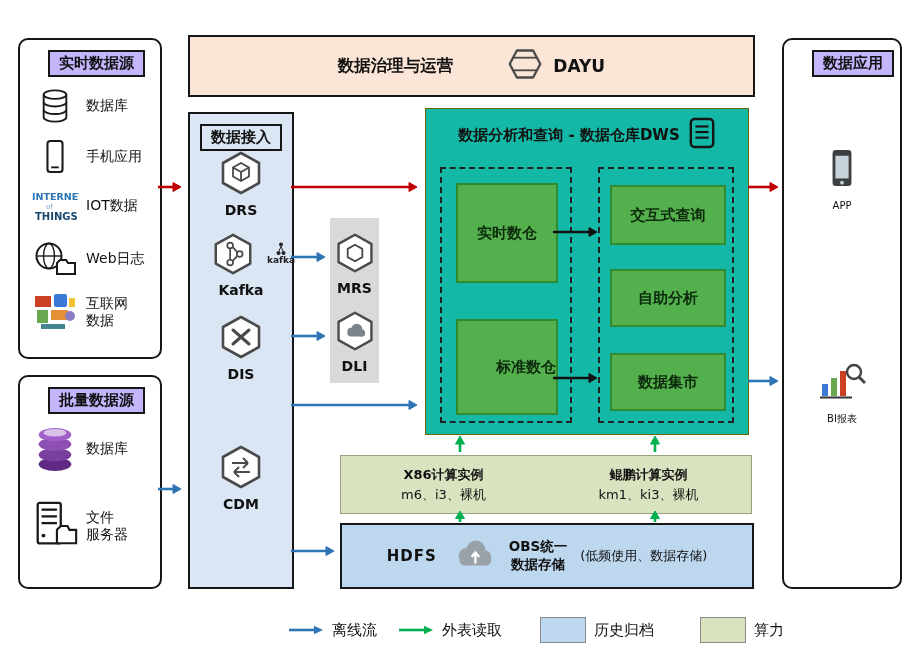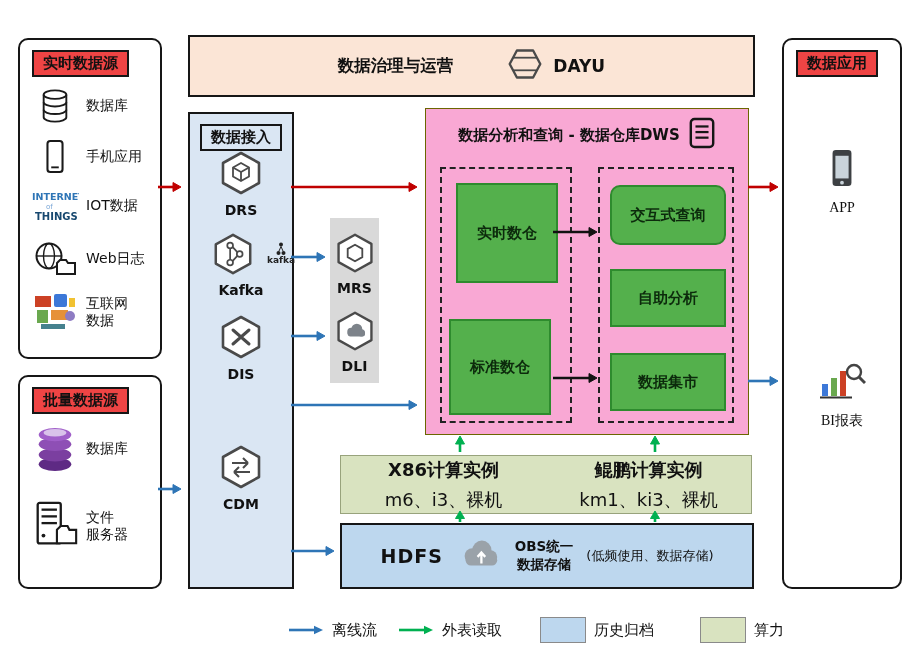--- a/index.html
+++ b/index.html
@@ -1,58 +1,58 @@
 <!DOCTYPE html>
 <html><head>
 <meta charset="utf-8">
 <style>
   html,body{margin:0;padding:0;background:#fff;}
   .canvas{position:relative;width:914px;height:651px;background:#fff;overflow:hidden;
           font-family:"DejaVu Sans","Liberation Sans",sans-serif;color:#111;}
   .box{position:absolute;background:#fff;border:2px solid #161616;border-radius:10px;}
-  .chip{position:absolute;top:10px;left:12px;border:2px solid #161616;padding:2px 9px;
-        font-weight:700;font-size:15px;background:#ef4444;white-space:nowrap;}
+  .chip{position:absolute;top:10px;left:28px;border:2px solid #161616;padding:2px 9px;
+        font-weight:700;font-size:15px;background:#c4b5fd;white-space:nowrap;}
   .row{position:absolute;left:10px;right:4px;display:flex;align-items:center;gap:6px;}
   .row .ic{width:50px;display:flex;justify-content:center;flex:0 0 auto;}
   .row .lbl{font-size:14px;line-height:1.25;}
   .prewrap{white-space:pre-line;}
   
   .ing{position:absolute;left:188px;top:112px;width:102px;height:473px;background:#dae6f3;border:2px solid #161616;}
   .svc{position:absolute;left:0;width:100%;display:flex;flex-direction:column;align-items:center;justify-content:center;}
   .svc .name{font-weight:700;font-size:14px;margin-top:2px;}
   .kafka-wrap{position:relative;}
   .kafka-badge{position:absolute;left:40px;top:10px;display:flex;flex-direction:column;align-items:center;
                font-size:9px;font-weight:700;color:#222;line-height:1;}
   
   .proc{position:absolute;left:330px;top:218px;width:49px;height:165px;background:#d9d9d9;}
   
   .gov{position:absolute;left:188px;top:35px;width:563px;height:58px;background:#fbe5d6;border:2px solid #161616;
        display:flex;align-items:center;justify-content:center;gap:52px;}
   .gov .t{font-weight:700;font-size:16.5px;}
   .gov .dayu{display:flex;align-items:center;gap:8px;font-weight:700;font-size:17px;}
   
-  .dws{position:absolute;left:425px;top:108px;width:322px;height:325px;background:#f9a8d4;border:1px solid #6b6600;}
+  .dws{position:absolute;left:425px;top:108px;width:322px;height:325px;background:#14b8a6;border:1px solid #6b6600;}
   .dws-title{position:absolute;top:8px;left:0;width:100%;display:flex;justify-content:center;align-items:center;
              gap:8px;font-weight:700;font-size:15px;}
   .dashed{position:absolute;border:2px dashed #222;}
   .gbox{position:absolute;background:#54b04c;border:2px solid #2e8b2e;display:flex;align-items:center;
         justify-content:center;font-weight:700;font-size:15px;color:#0c2a0c;}
   
   .cmp{position:absolute;left:340px;top:455px;width:410px;height:57px;background:#d9e3c0;border:1px solid #98a37c;display:flex;}
-  .cmp .col{flex:1;display:flex;flex-direction:column;align-items:center;justify-content:space-between;font-size:18px;line-height:1.5;}
+  .cmp .col{flex:1;display:flex;flex-direction:column;align-items:center;justify-content:center;font-size:13px;line-height:1.5;}
   .cmp .t{font-weight:700;}
   
   .hdfs{position:absolute;left:340px;top:523px;width:410px;height:62px;background:#bdd7ee;border:2px solid #161616;
         display:flex;align-items:center;justify-content:center;gap:13px;}
-  .hdfs .h{font-weight:700;font-size:19px;letter-spacing:1px;}
+  .hdfs .h{font-weight:700;font-size:15px;letter-spacing:1px;}
   .hdfs .obs{font-weight:700;font-size:13.5px;text-align:center;line-height:1.3;}
   .hdfs .note{font-size:13px;}
   
   .app-item{position:absolute;left:0;width:100%;display:flex;flex-direction:column;align-items:center;gap:6px;}
-  .app-item .lbl{font-size:14px;font-family:Liberation Serif, serif;}
+  .app-item .lbl{font-size:10px;}
   
   .lg{position:absolute;top:617px;display:flex;align-items:center;gap:8px;font-size:15px;height:26px;}
   .sw{width:44px;height:24px;border:1px solid #8a8a8a;flex:0 0 auto;}
   .arrows{position:absolute;left:0;top:0;pointer-events:none;z-index:5;}
 </style>
 </head>
 <body>
 
 <div class="canvas">
 
@@ -247,26 +247,26 @@
             <line x1="8" y1="10" x2="22" y2="10" stroke="#161616" stroke-width="2.4"></line>
             <line x1="8" y1="16" x2="22" y2="16" stroke="#161616" stroke-width="2.4"></line>
             <line x1="8" y1="22" x2="22" y2="22" stroke="#161616" stroke-width="2.4"></line>
           </svg>
       </span>
     </div>
     <div class="dashed" style="left:14px;top:58px;width:128px;height:252px;">
       <div class="gbox" style="left:14px;top:14px;width:98px;height:96px;">
         <span>实时数仓</span>
       </div>
-      <div class="gbox" style="left:7px;top:150px;width:98px;height:92px;">
+      <div class="gbox" style="left:14px;top:150px;width:98px;height:92px;justify-content:flex-end;">
         <span>标准数仓</span>
       </div>
     </div>
     <div class="dashed" style="left:172px;top:58px;width:132px;height:252px;">
-      <div class="gbox" style="left:10px;top:16px;width:112px;height:56px;border-radius:10px;">
+      <div class="gbox" style="left:10px;top:16px;width:112px;height:56px;">
         <span>交互式查询</span>
       </div>
       <div class="gbox" style="left:10px;top:100px;width:112px;height:54px;">
         <span>自助分析</span>
       </div>
       <div class="gbox" style="left:10px;top:184px;width:112px;height:54px;">
         <span>数据集市</span>
       </div>
     </div>
   </section>

